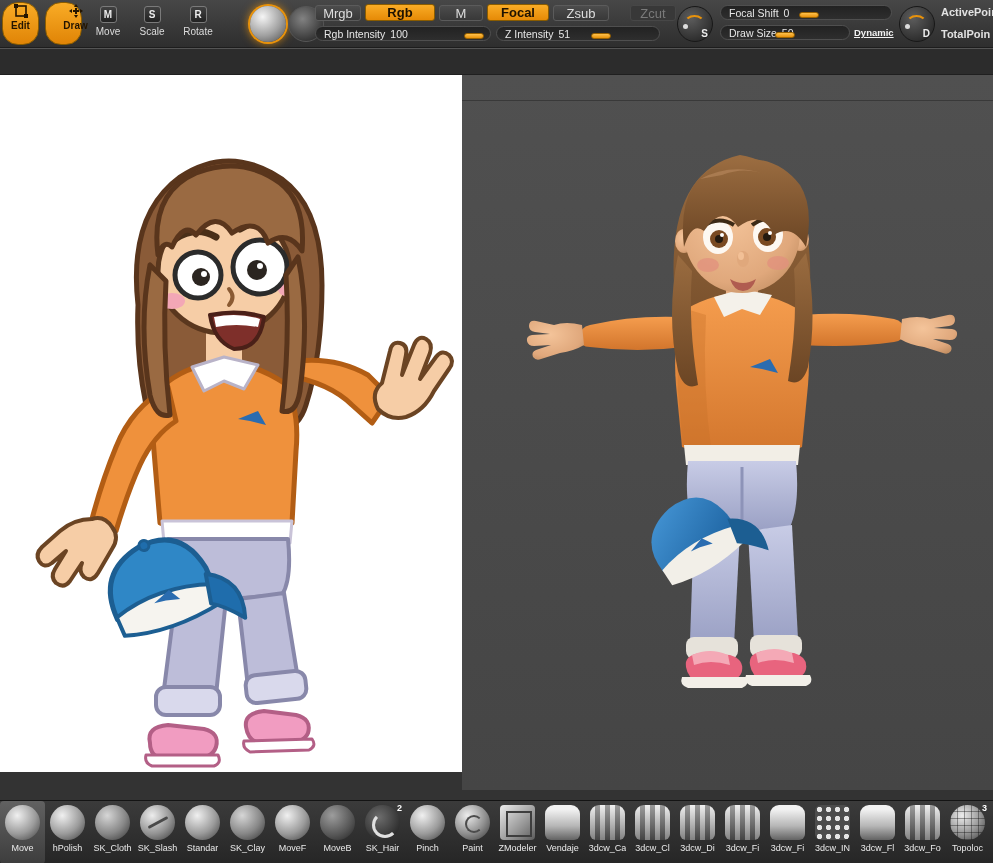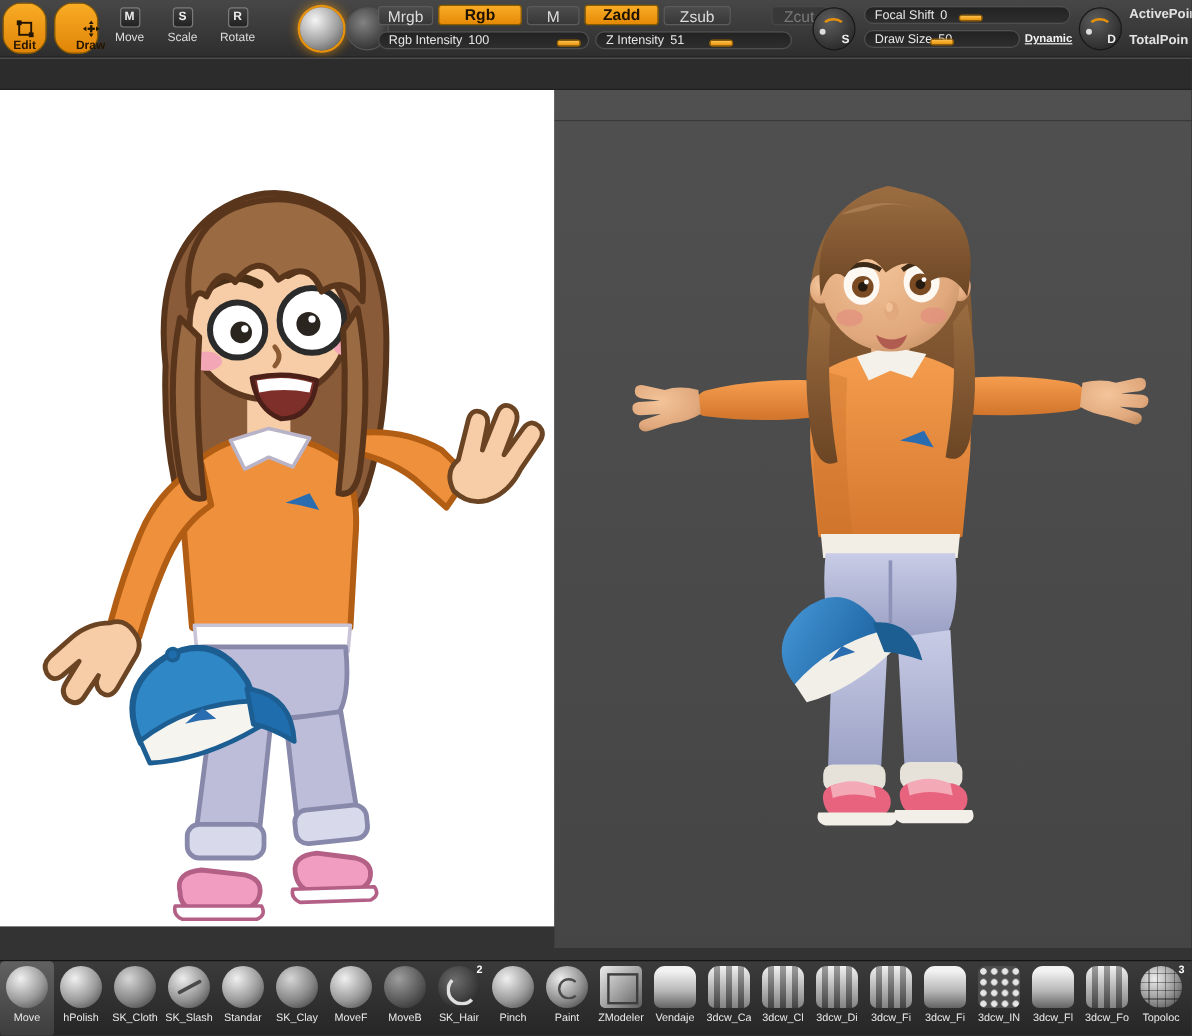--- a/index.html
+++ b/index.html
@@ -7,21 +7,21 @@
   body { background:#333; font-family:"Liberation Sans", sans-serif; position:relative; }
 
   
   .toolbar { position:absolute; top:0; left:0; width:993px; height:48px;
     background:linear-gradient(#474747,#2e2e2e); border-bottom:1px solid #1d1d1d; }
   .subbar { position:absolute; top:48px; left:0; width:993px; height:27px;
     background:#2c2c2c; border-top:1px solid #545454; border-bottom:1px solid #1f1f1f; }
 
   .big-btn { position:absolute; width:37px; height:43px; border-radius:16px; cursor:pointer;
     background:linear-gradient(#f9ac26,#e08406); border:1px solid #8a5c00;
-    display:flex; flex-direction:column; align-items:center; justify-content:flex-end; gap:1px; }
+    display:flex; flex-direction:column; align-items:center; justify-content:flex-start; gap:1px; }
   .big-btn .lbl { font-size:10px; font-weight:bold; color:#241500; }
 
   .tool-col { position:absolute; width:40px; display:flex; flex-direction:column; align-items:center; gap:3px; cursor:pointer; }
   .chip { width:17px; height:17px; border:1px solid #7a7a7a; border-radius:3px;
     background:linear-gradient(#414141,#222); color:#ececec; font-size:10px; font-weight:bold;
     display:flex; align-items:center; justify-content:center; }
   .tool-col .lbl { font-size:10px; color:#dcdcdc; }
 
   .preview-circle { position:absolute; width:36px; height:36px; border-radius:50%; cursor:pointer; }
   #brush-preview { background:radial-gradient(circle at 35% 30%, #f5f5f5, #a0a0a0 55%, #4a4a4a);
@@ -136,26 +136,26 @@
   <div class="mode-btn" style="left:315px;top:5px;width:46px;height:16px;">
       <span>Mrgb</span>
     </div>
   <div class="mode-btn active" style="left:365px;top:4px;width:70px;height:17px;">
       <span>Rgb</span>
     </div>
   <div class="mode-btn" style="left:439px;top:5px;width:44px;height:16px;">
       <span>M</span>
     </div>
   <div class="mode-btn active" style="left:487px;top:4px;width:62px;height:17px;">
-      <span>Zadd</span>
+      <span>Focal</span>
     </div>
   <div class="mode-btn" style="left:553px;top:5px;width:56px;height:16px;">
       <span>Zsub</span>
     </div>
-  <div class="mode-btn disabled" style="left:643px;top:5px;width:46px;height:16px;">
+  <div class="mode-btn disabled" style="left:630px;top:5px;width:46px;height:16px;">
       <span>Zcut</span>
     </div>
 
   <div class="zslider" style="left:315px;top:26px;width:176px;">
     <span>Rgb Intensity</span>
     <span>100</span>
     <span class="handle" style="left:calc(100% - 26px);"></span>
   </div>
   <div class="zslider" style="left:496px;top:26px;width:164px;align-items:center;">
     <span>Z Intensity</span>

